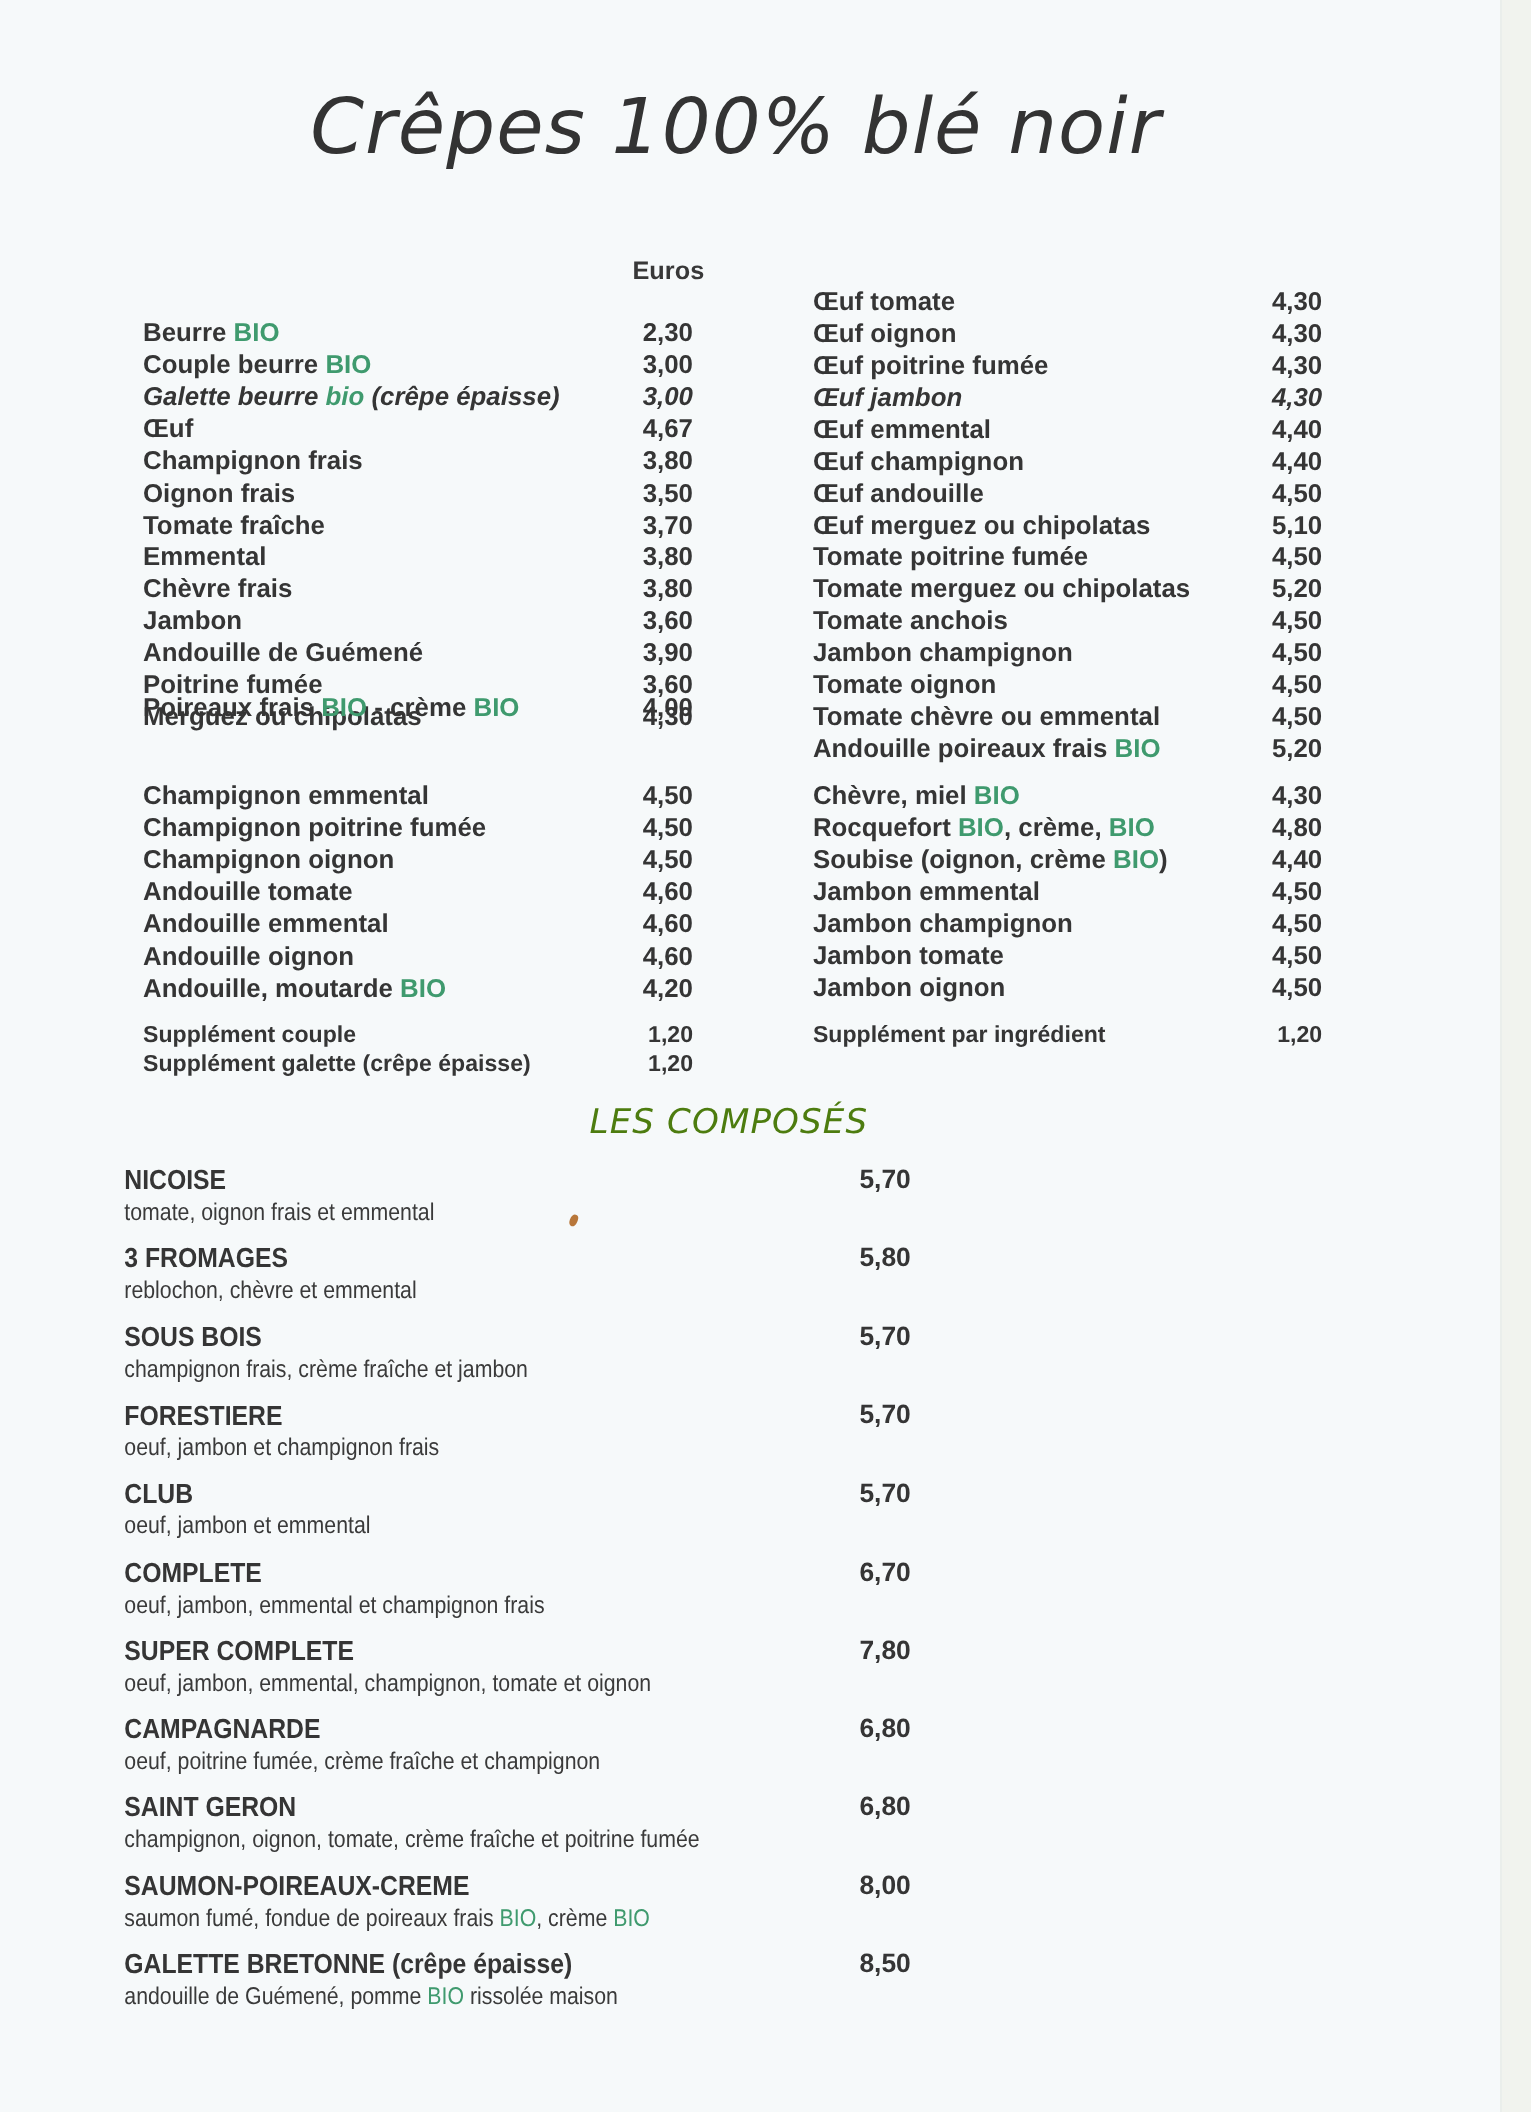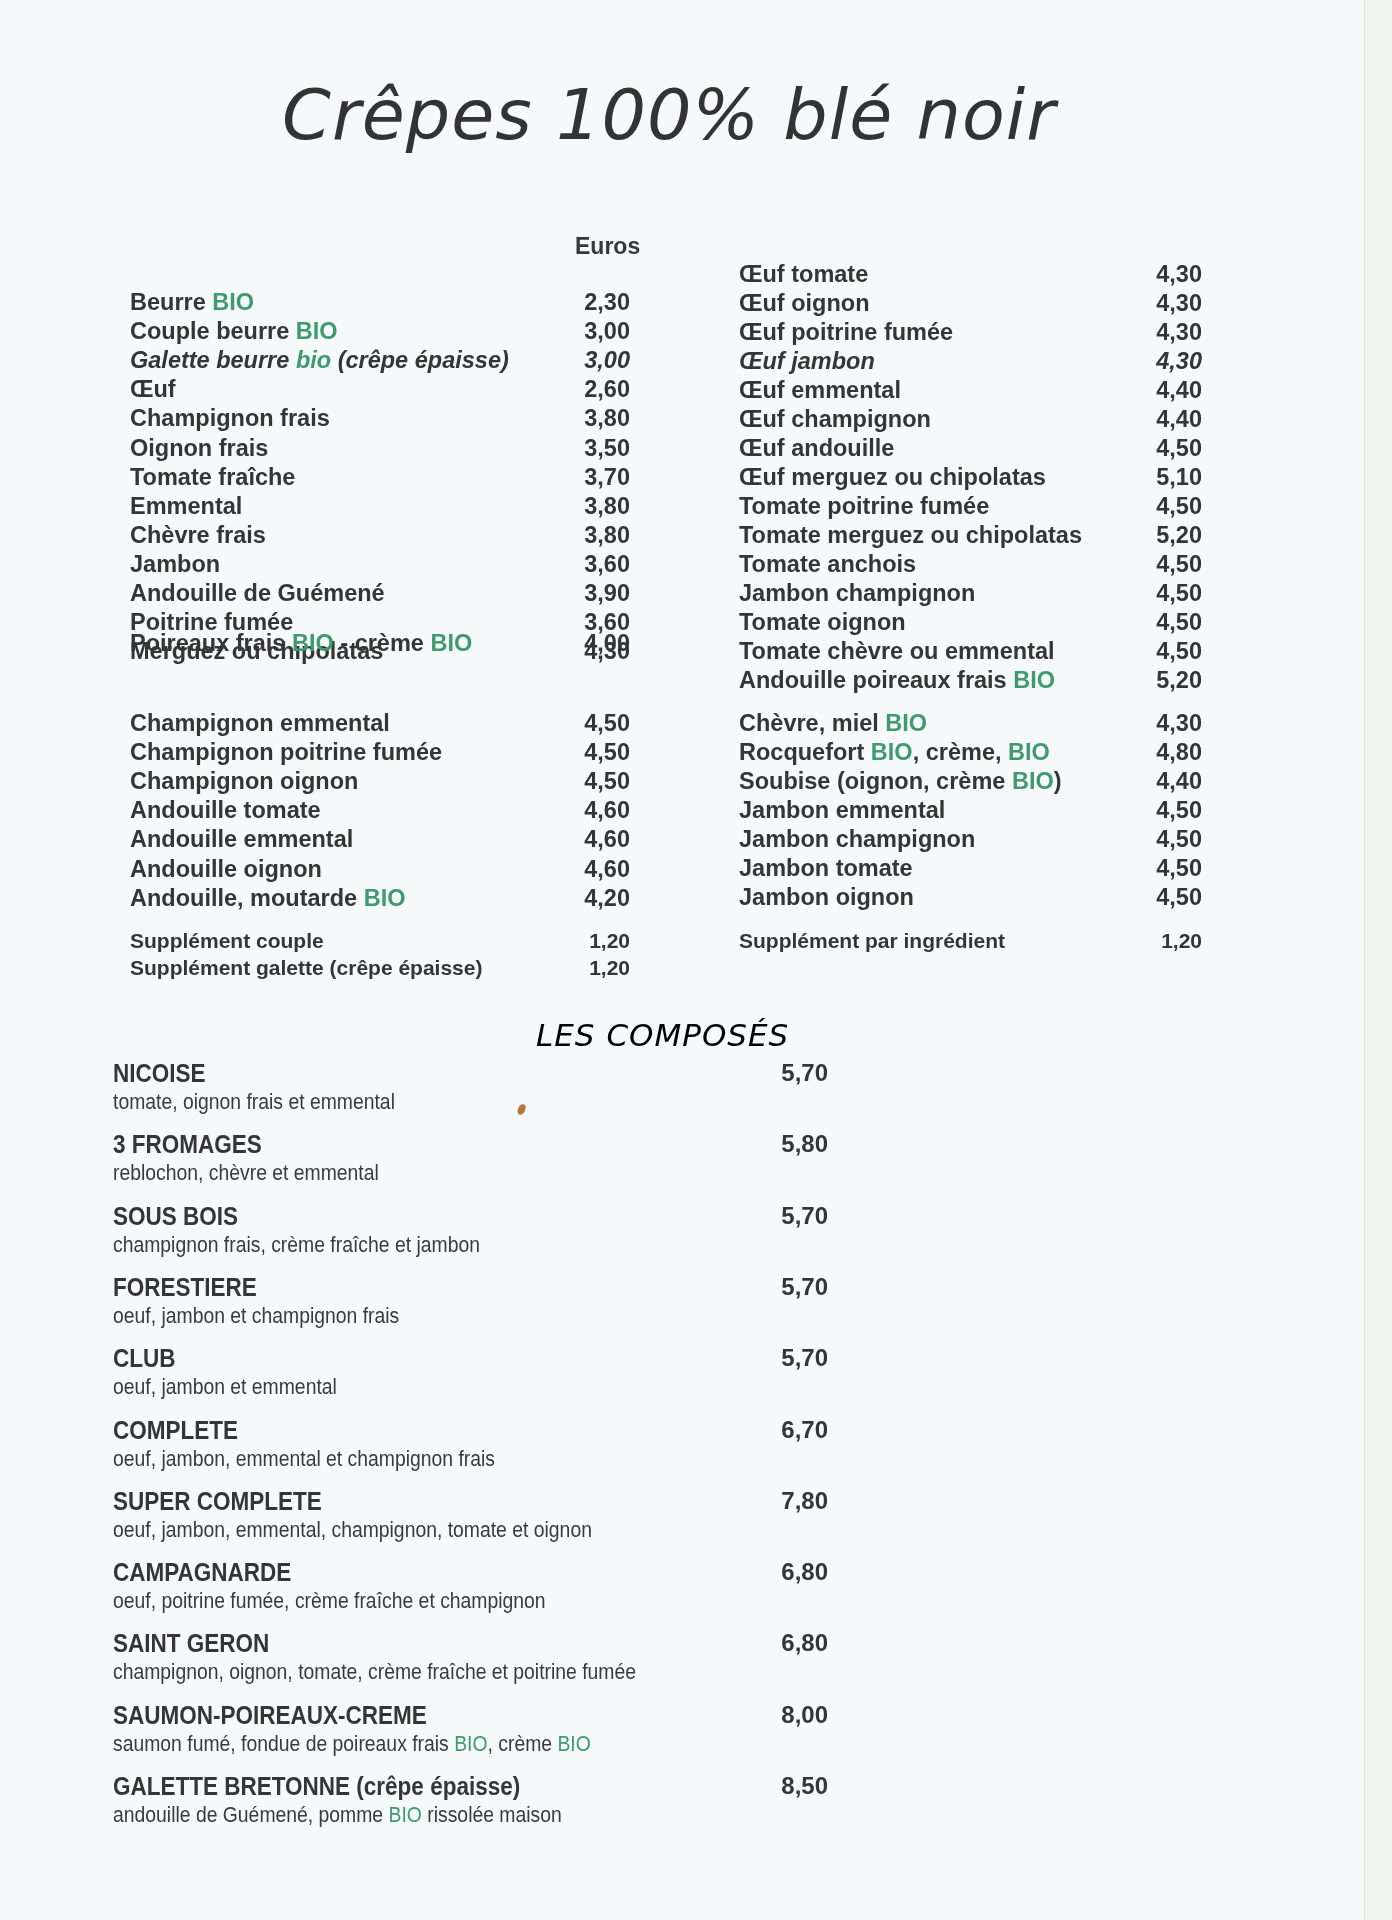--- a/index.html
+++ b/index.html
@@ -38,22 +38,22 @@
   .row.small { font-size: 21px; }
   .left-col .row { left: 130px; width: 500px; }
   .left-col .row .price { right: 0; }
   .right-col .row { left: 739px; width: 463px; }
   .right-col .row .price { right: 0; }
   .it { font-style: italic; }
   .bio { color: #3f9a6e; }
   .section-title {
     position: absolute; left: 536px; top: 1000px;
     font-family: "DejaVu Sans", sans-serif; font-style: oblique;
-    font-size: 31px; line-height: 40px; color: #000000;
-    letter-spacing: 1px; white-space: nowrap; margin-top: 15px;
+    font-size: 31px; line-height: 40px; color: #4d7c0f;
+    letter-spacing: 1px; white-space: nowrap;
   }
   .compose {
     position: absolute; left: 113px; width: 715px; height: 62px;
   }
   .compose .cname {
     position: absolute; left: 0; top: 0;
     font-weight: bold; font-size: 25px; line-height: 30px;
     transform: scaleX(0.9); transform-origin: left center; white-space: nowrap; color: #353535;
   }
   .compose .cprice {
@@ -86,21 +86,21 @@
       <div class="row" style="top: 317.1px;">
         <span class="name"><span>Couple beurre </span><span class="bio">BIO</span></span>
         <span class="price">3,00</span>
       </div>
       <div class="row it" style="top: 346.2px;">
         <span class="name"><span>Galette beurre </span><span class="bio">bio</span><span> (crêpe épaisse)</span></span>
         <span class="price">3,00</span>
       </div>
       <div class="row" style="top: 375.3px;">
         <span class="name"><span>Œuf</span></span>
-        <span class="price">2,60</span>
+        <span class="price">4,67</span>
       </div>
       <div class="row" style="top: 404.4px;">
         <span class="name"><span>Champignon frais</span></span>
         <span class="price">3,80</span>
       </div>
       <div class="row" style="top: 433.5px;">
         <span class="name"><span>Oignon frais</span></span>
         <span class="price">3,50</span>
       </div>
       <div class="row" style="top: 462.6px;">

